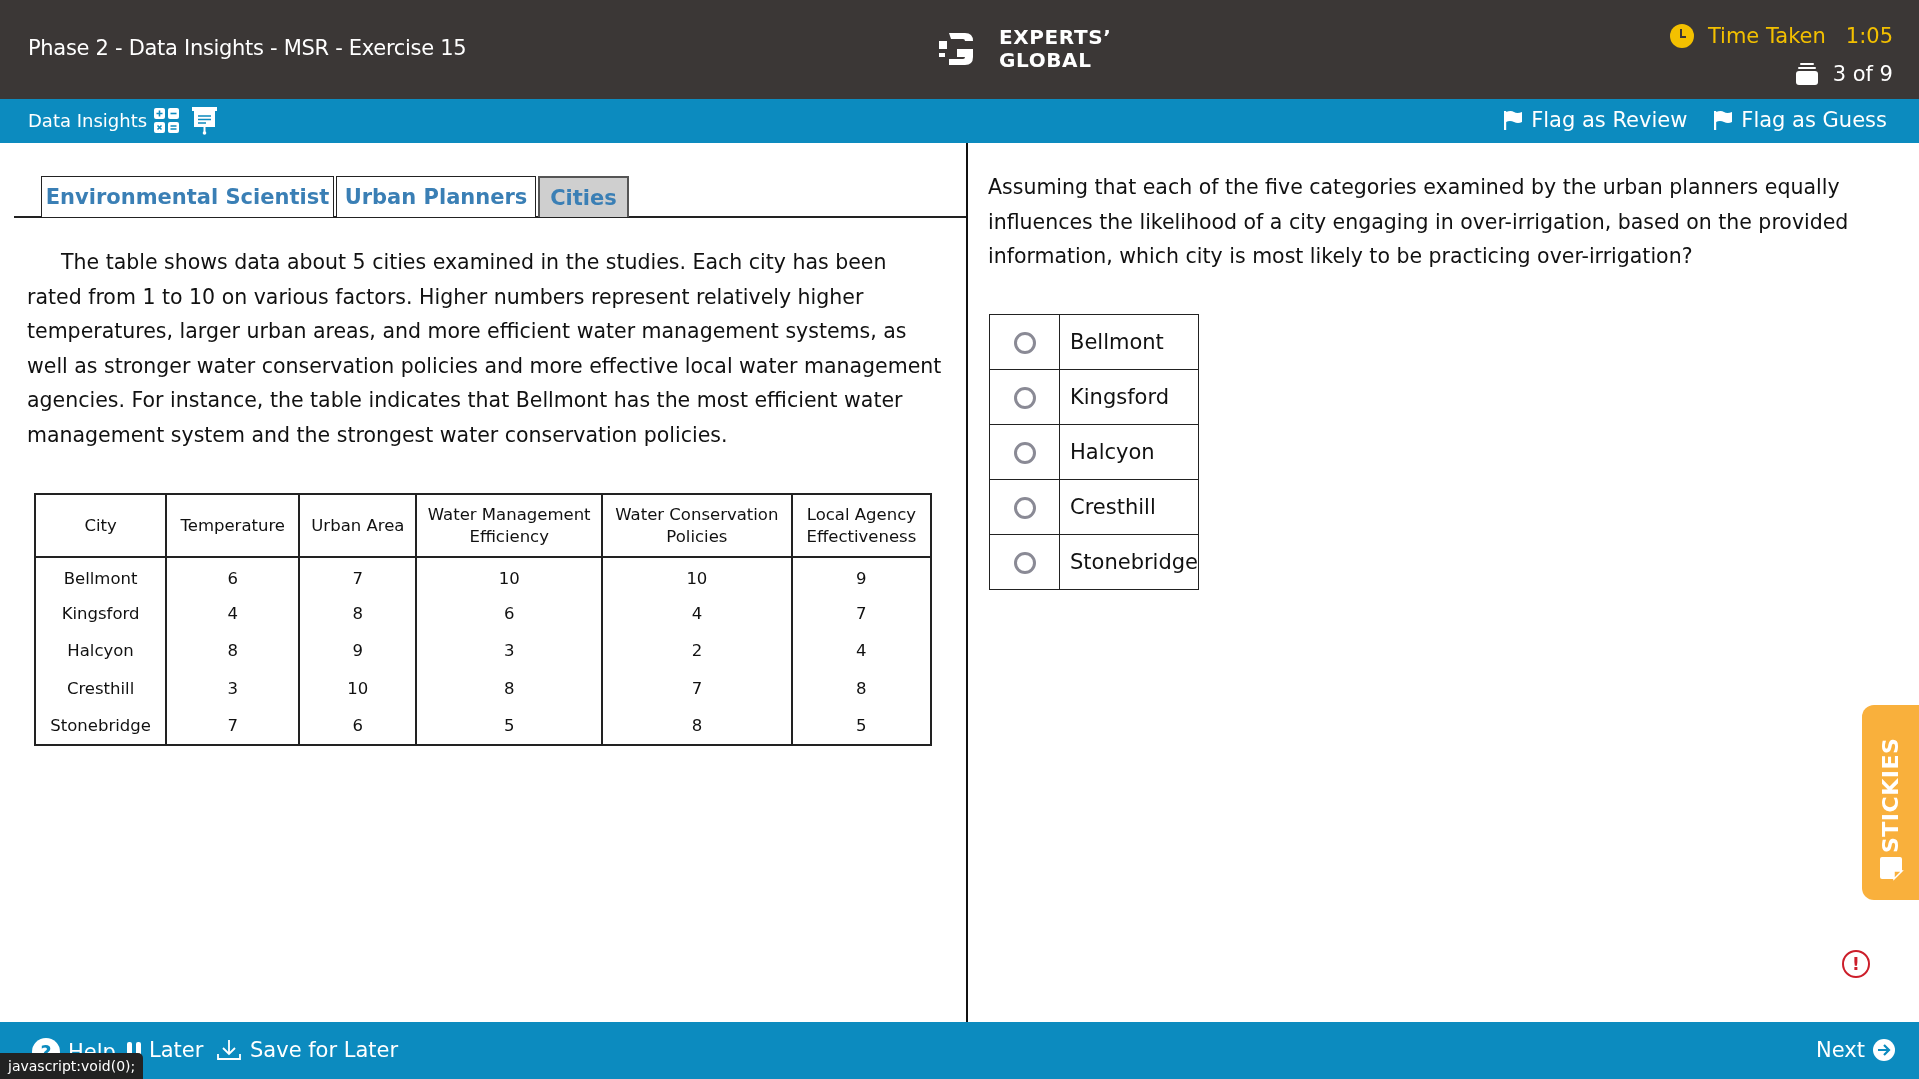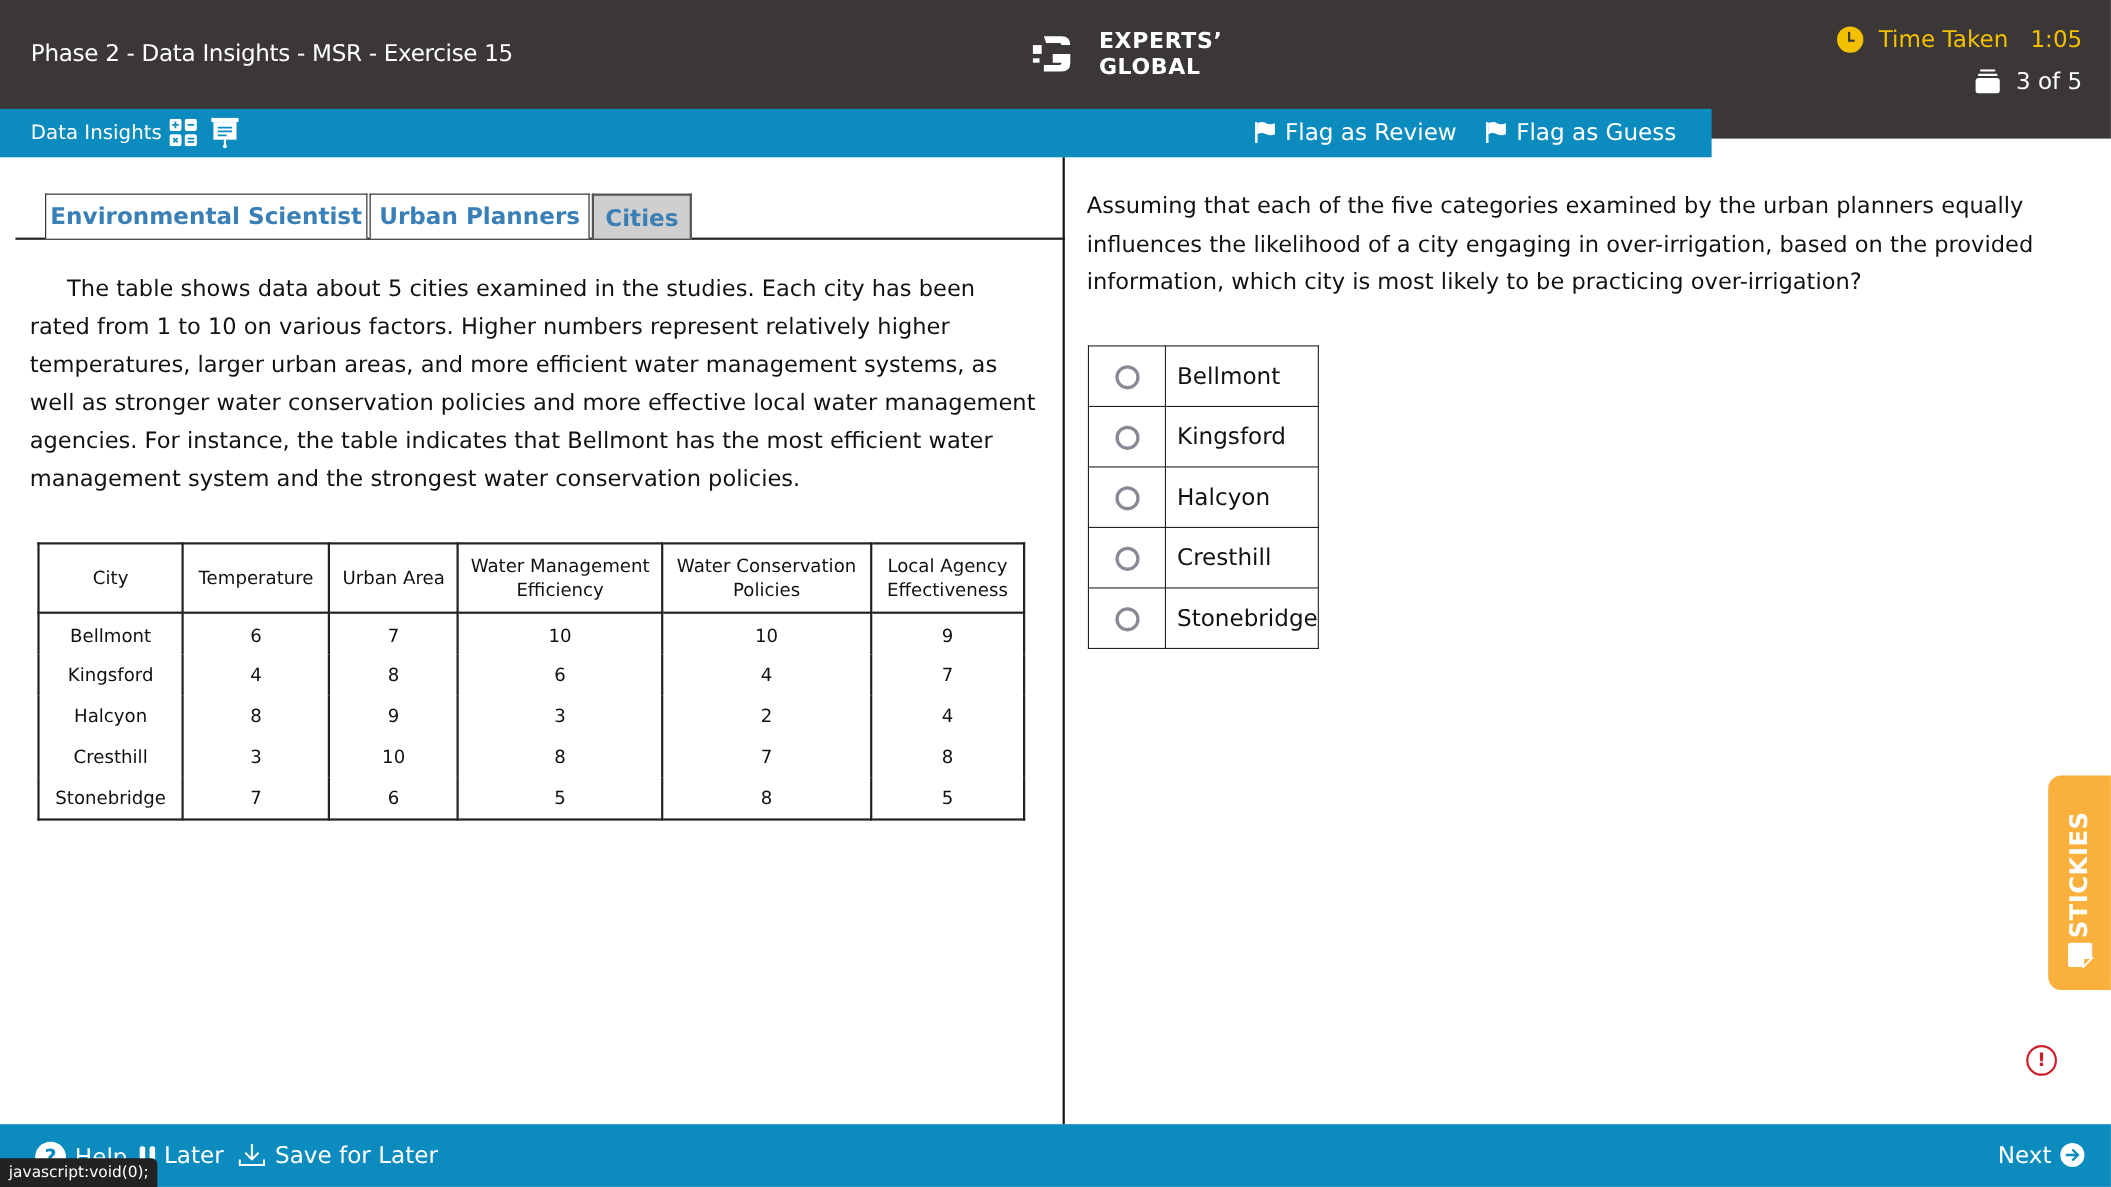--- a/index.html
+++ b/index.html
@@ -12,21 +12,21 @@
   .logo svg { width: 40px; height: 44px; }
   .logo .words { color: #fff; font-weight: bold; font-size: 20px; line-height: 23px; letter-spacing: 0.6px; }
   .timer { position: absolute; right: 26px; top: 24px; display: flex; align-items: center; gap: 14px; color: #f3c000; font-size: 21px; }
   .timer .clock { width: 24px; height: 24px; border-radius: 50%; background: #f3c000; position: relative; }
   .timer .clock::before { content: ""; position: absolute; left: 10px; top: 5px; width: 2px; height: 8px; background: #3b3736; }
   .timer .clock::after { content: ""; position: absolute; left: 10px; top: 12px; width: 6px; height: 2px; background: #3b3736; }
   .timer .val { margin-left: 6px; }
   .counter { position: absolute; right: 26px; top: 62px; display: flex; align-items: center; gap: 14px; color: #fff; font-size: 21px; }
   .counter svg { width: 24px; height: 22px; }
 
-  .subbar { position: absolute; left: 0; top: 99px; width: 1556px; height: 44px; background: #0c8bbf; }
+  .subbar { position: absolute; left: 0; top: 99px; width: 1919px; height: 44px; background: #0c8bbf; }
   .subbar .section { position: absolute; left: 28px; top: 11px; color: #fff; font-size: 18px; }
   .subbar .calc { position: absolute; left: 154px; top: 9px; width: 25px; height: 25px; }
   .subbar .board { position: absolute; left: 192px; top: 8px; width: 25px; height: 28px; }
   .flags { position: absolute; right: 32px; top: 9px; display: flex; gap: 26px; }
   .flag { display: flex; align-items: center; gap: 8px; color: #fff; font-size: 21px; cursor: pointer; }
   .flag svg { width: 20px; height: 20px; }
 
   .divider { position: absolute; left: 966px; top: 143px; width: 2px; height: 879px; background: #111; }
 
   .tabs { position: absolute; left: 14px; top: 176px; width: 954px; height: 42px; border-bottom: 2px solid #222; }
@@ -85,21 +85,21 @@
     <span class="clock"></span>
     <span>Time Taken</span>
     <span class="val">1:05</span>
   </div>
   <div class="counter">
     <svg viewBox="0 0 24 22">
       <rect x="5" y="0" width="14" height="2" rx="1" fill="#fff"></rect>
       <rect x="3" y="4" width="18" height="2" rx="1" fill="#fff"></rect>
       <rect x="1" y="8" width="22" height="14" rx="3" fill="#fff"></rect>
     </svg>
-    <span>3 of 5</span>
+    <span>3 of 9</span>
   </div>
 </div>
 
 <div class="subbar">
   <div class="section">Data Insights</div>
   <svg class="calc" viewBox="0 0 25 25">
     <rect x="0" y="0" width="11" height="11" rx="2" fill="#fff"></rect>
     <rect x="14" y="0" width="11" height="11" rx="2" fill="#fff"></rect>
     <rect x="0" y="14" width="11" height="11" rx="2" fill="#fff"></rect>
     <rect x="14" y="14" width="11" height="11" rx="2" fill="#fff"></rect>

